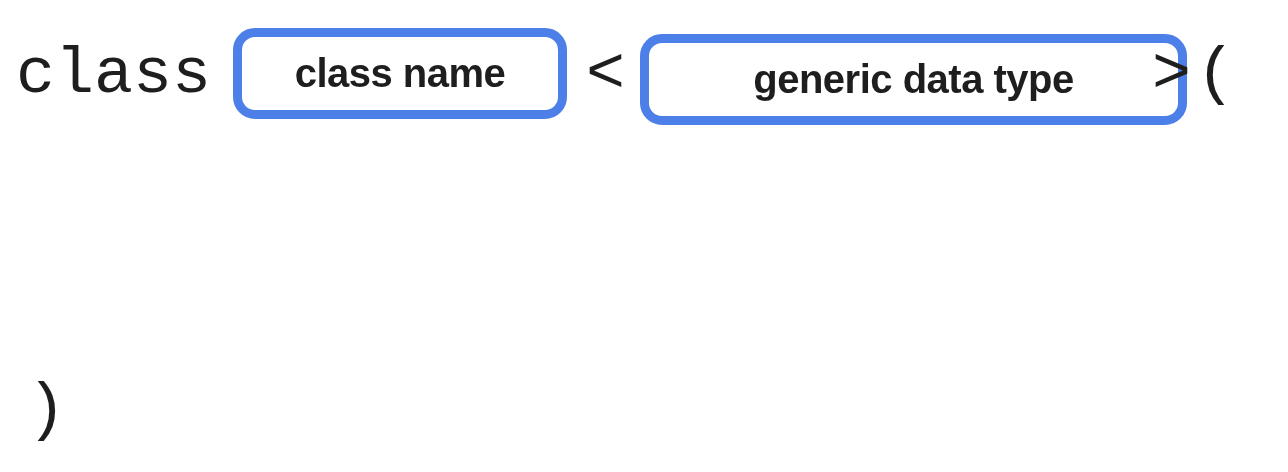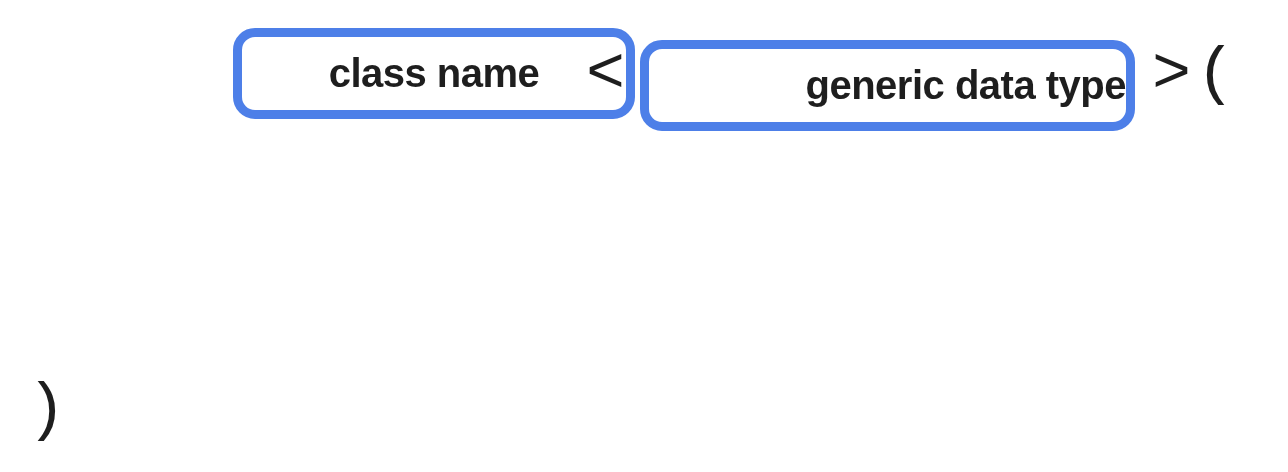--- a/index.html
+++ b/index.html
@@ -30,37 +30,38 @@
     justify-content:center;
   }
   .pill-label{
     font-family:"Liberation Sans","DejaVu Sans",sans-serif;
     font-weight:bold;
     font-size:40px;
     color:var(--text,#1e1e1e);
     letter-spacing:-0.5px;
     white-space:nowrap;
   }
-  #class-name-box{ left:233px; top:28px;  width:402px; height:91px; }
-  #generic-type-box{ left:640px; top:40px; width:495px; height:91px;justify-content:flex-end; }
+  #class-name-box{ left:233px; top:28px;  width:334px; height:91px; }
+  #generic-type-box{ left:640px; top:34px; width:547px; height:91px; }
   #properties-box{
     left:190px; top:157px; width:420px; height:194px;
     border-width:10px; border-radius:38px;
   }
   #kw-class{ left:16px;  top:43px; }
   #tok-lt{   left:586px; top:43px; }
   #tok-gt{   left:1152px;top:43px; }
   #tok-oparen{ left:1196px; top:43px; }
   #tok-cparen{ left:27px;   top:379px; }
 </style>
 </head>
 <body>
 
 <div id="canvas">
 
+  <span id="kw-class" class="code">class</span>
 
   <div id="class-name-box" class="pill">
     <span class="pill-label">class name</span>
   </div>
 
   <span id="tok-lt" class="code">&lt;</span>
 
   <div id="generic-type-box" class="pill">
     <span class="pill-label">generic data type</span>
   </div>

